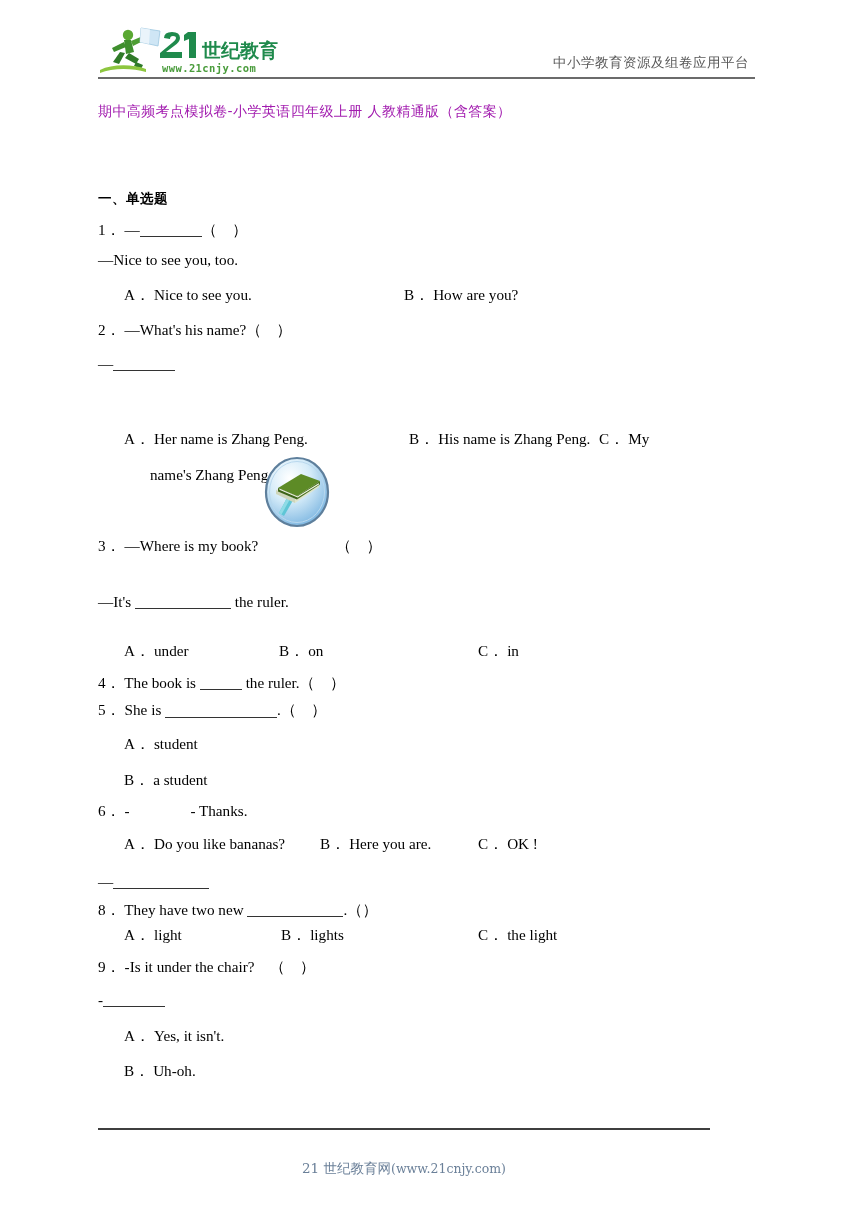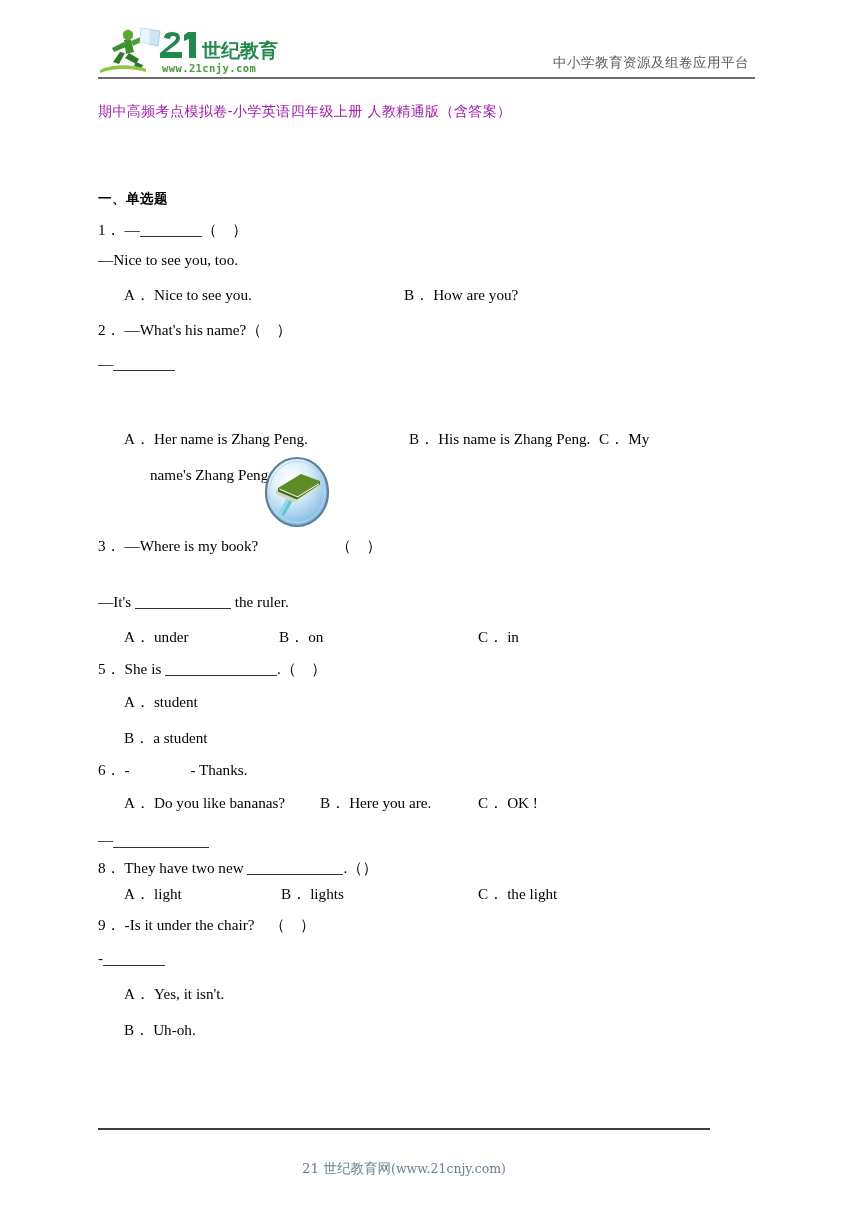--- a/index.html
+++ b/index.html
@@ -233,26 +233,30 @@
 
     <div class="q" style="margin-top:52px;">
       <div class="q-stem">
         <span>3．</span>
         <span>—Where is my book?</span>
         <span style="display:inline-block;width:74px;"></span><span>（　）</span>
       </div>
       <div class="q-stem" style="margin-top:40px;">
         <span>—It's</span>&nbsp;<span class="blank-l"></span>&nbsp;<span>the ruler.</span>
       </div>
-      <div class="opts ind" style="margin-top:16px;">
+      <div class="opts ind" style="margin-top:30px;">
         <span class="opt" style="width:155px;"><span>A．</span>&nbsp;<span>under</span></span><span class="opt" style="width:199px;"><span>B．</span>&nbsp;<span>on</span></span><span class="opt"><span>C．</span>&nbsp;<span>in</span></span>
       </div>
     </div>
 
     <div class="q" style="margin-top:12px;">
+      <div class="q-stem">
+        <span>4．</span>
+        <span>The book is</span>&nbsp;<span class="blank-s"></span>&nbsp;<span>the ruler.（　）</span>
+      </div>
     </div>
 
     <div class="q" style="margin-top:12px;">
       <div class="q-stem">
         <span>5．</span>
         <span>She is</span>&nbsp;<span class="blank-xl"></span><span>.（　）</span>
       </div>
       <div class="opts ind" style="margin-top:14px;">
         <span class="opt-cont" style="margin-left:0;"><span>A．</span>&nbsp;<span>student</span></span>
         <span class="opt-cont" style="margin-left:0;margin-top:12px;"><span>B．</span>&nbsp;<span>a student</span></span>

